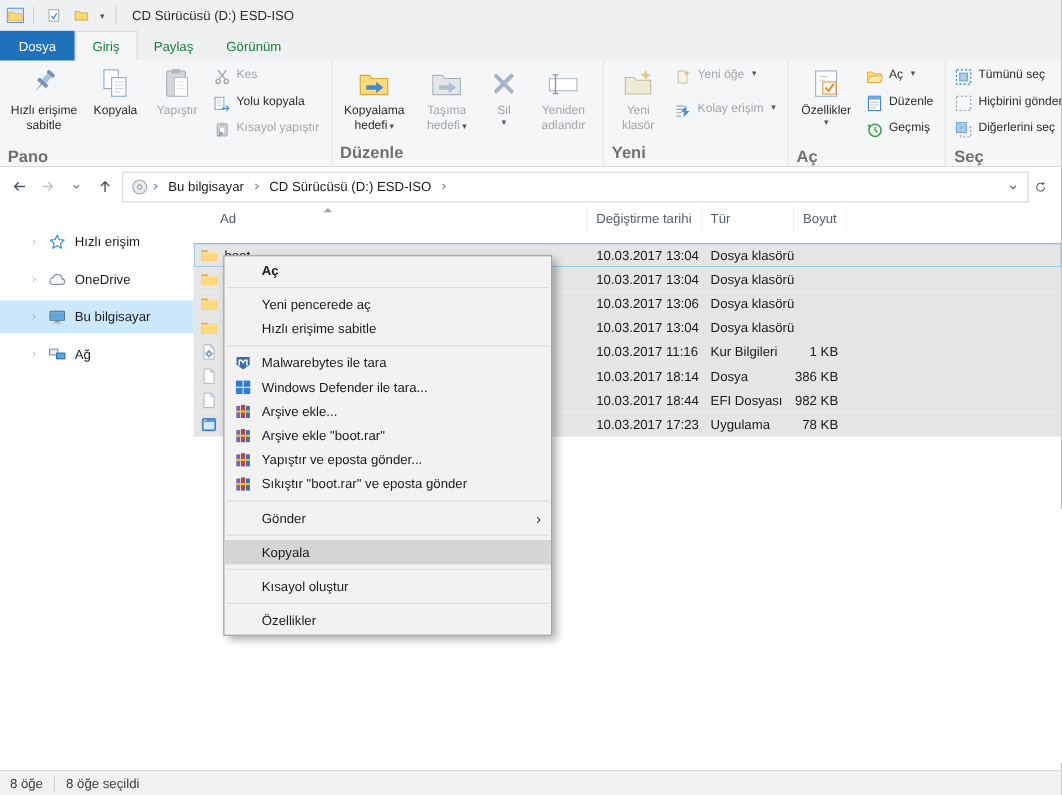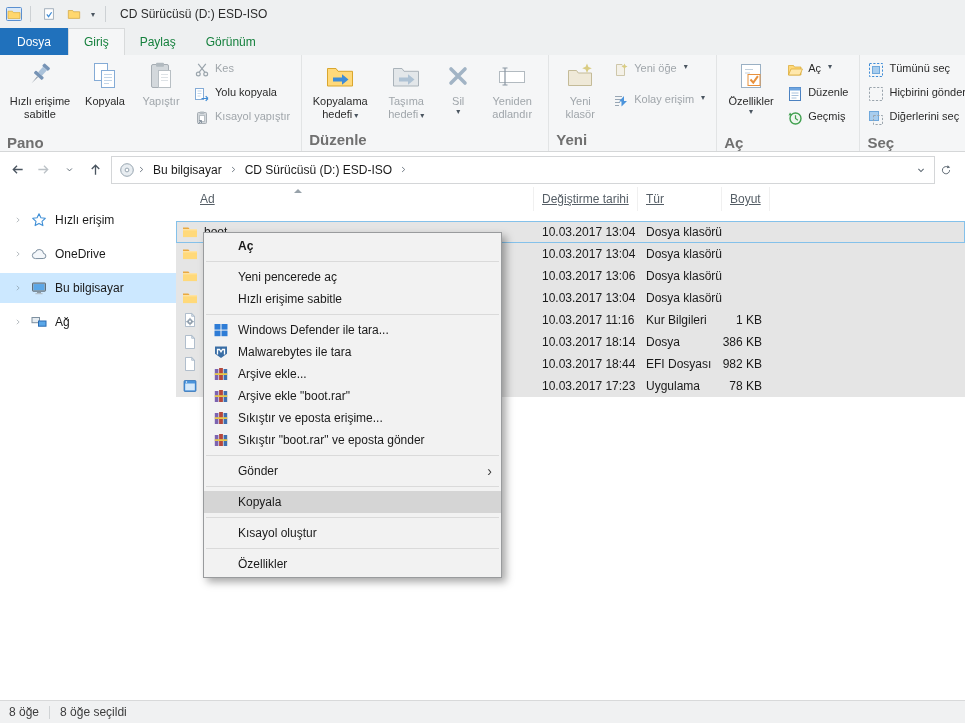--- a/index.html
+++ b/index.html
@@ -48,25 +48,25 @@
   .crumb{padding:0 5px;white-space:nowrap;}
   .crumb-ch{padding:0 1px;display:flex;}
   .crumb-ch svg{width:11px;height:11px;}
   .addr-fill{flex:1;}
   .addr-btn{width:22px;height:22px;display:flex;align-items:center;justify-content:center;}
   .addr-btn svg{width:12px;height:12px;}
 
   
   .main{position:absolute;left:0;top:187px;width:965px;height:514px;display:flex;background:#fff;}
   .sidebar{width:176px;flex:0 0 176px;padding-top:18px;}
-  .side-item{height:30px;margin-bottom:4px;display:flex;align-items:center;gap:8px;padding-left:13px;}
+  .side-item{height:30px;margin-bottom:4px;display:flex;align-items:center;gap:8px;padding-left:26px;}
   .side-item.selected{background:#cce8ff;}
   .chev{width:10px;height:10px;opacity:.55;flex:0 0 10px;}
   .filearea{flex:1;position:relative;}
-  .listhead{display:grid;grid-template-columns:358px 104px 84px 48px;height:24px;align-items:stretch;color:#555e66;text-decoration:underline;}
+  .listhead{display:grid;grid-template-columns:358px 104px 84px 48px;height:24px;align-items:stretch;color:#555e66;}
   .lh{position:relative;display:flex;align-items:center;padding-left:8px;border-right:1px solid #f0f0f0;}
   .lh.name{padding-left:24px;}
   .sortmark{position:absolute;left:118px;top:2px;width:0;height:0;border-left:4px solid transparent;border-right:4px solid transparent;border-bottom:4px solid #98a2aa;}
   .listrows{margin-top:10px;}
   .frow{display:grid;grid-template-columns:358px 104px 84px 48px;height:22px;align-items:center;}
   .frow.selected{background:#e5e5e5;}
   .frow.focus{box-shadow:inset 0 0 0 1px #84c1ea;}
   .fc-name{display:flex;align-items:center;gap:6px;padding-left:6px;overflow:hidden;white-space:nowrap;}
   .fc{padding-left:8px;white-space:nowrap;overflow:hidden;}
   .fc-size{padding-left:0;padding-right:8px;text-align:right;}
@@ -688,47 +688,47 @@
     <div class="msep"></div>
     <div class="mi">
         <span>Yeni pencerede aç</span>
       </div>
     <div class="mi">
         <span>Hızlı erişime sabitle</span>
       </div>
     <div class="msep"></div>
     <div class="mi">
       <svg class="mi-ic">
+          <use href="#i-mb16"></use>
+        </svg>
+      <span>Malwarebytes ile tara</span>
+    </div>
+    <div class="mi">
+      <svg class="mi-ic">
           <use href="#i-defender16"></use>
         </svg>
       <span>Windows Defender ile tara...</span>
-    </div>
-    <div class="mi">
-      <svg class="mi-ic">
-          <use href="#i-mb16"></use>
-        </svg>
-      <span>Malwarebytes ile tara</span>
     </div>
     <div class="mi">
       <svg class="mi-ic">
           <use href="#i-rar16"></use>
         </svg>
       <span>Arşive ekle...</span>
     </div>
     <div class="mi">
       <svg class="mi-ic">
           <use href="#i-rar16"></use>
         </svg>
       <span>Arşive ekle "boot.rar"</span>
     </div>
     <div class="mi">
       <svg class="mi-ic">
           <use href="#i-rar16"></use>
         </svg>
-      <span>Sıkıştır ve eposta erişime...</span>
+      <span>Yapıştır ve eposta gönder...</span>
     </div>
     <div class="mi">
       <svg class="mi-ic">
           <use href="#i-rar16"></use>
         </svg>
       <span>Sıkıştır "boot.rar" ve eposta gönder</span>
     </div>
     <div class="msep"></div>
     <div class="mi">
       <span>Gönder</span>

